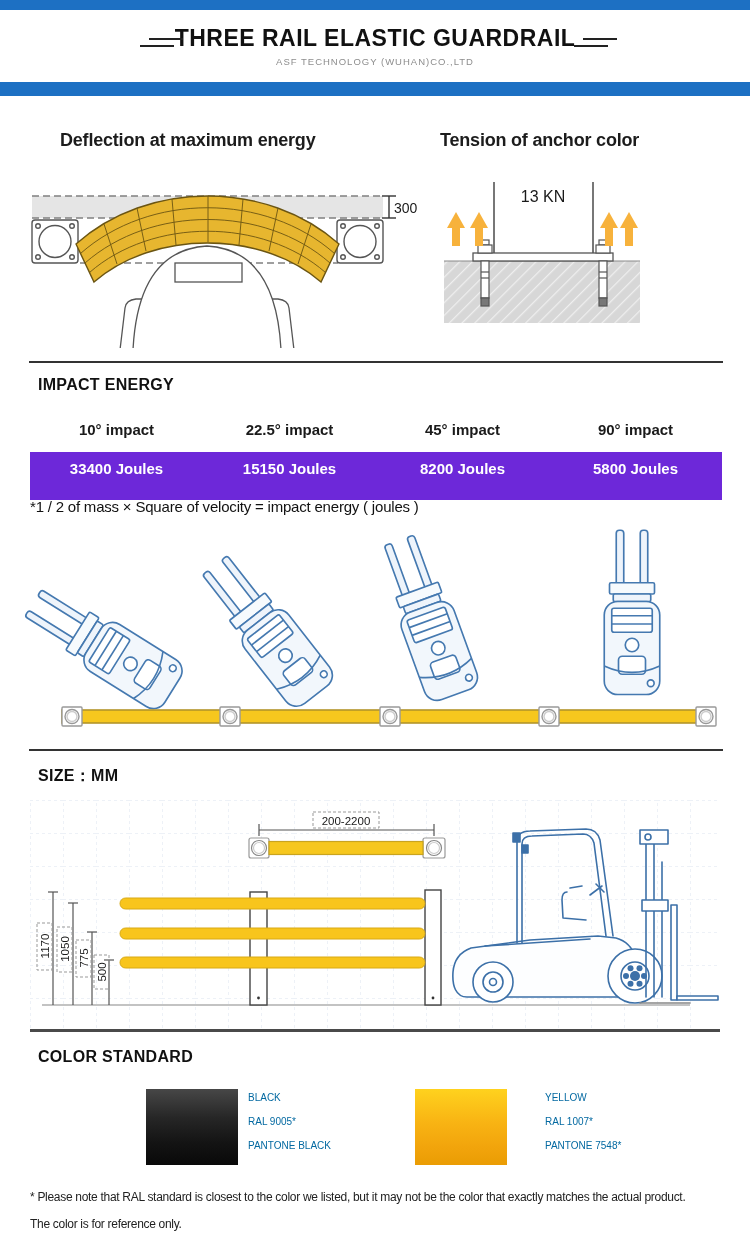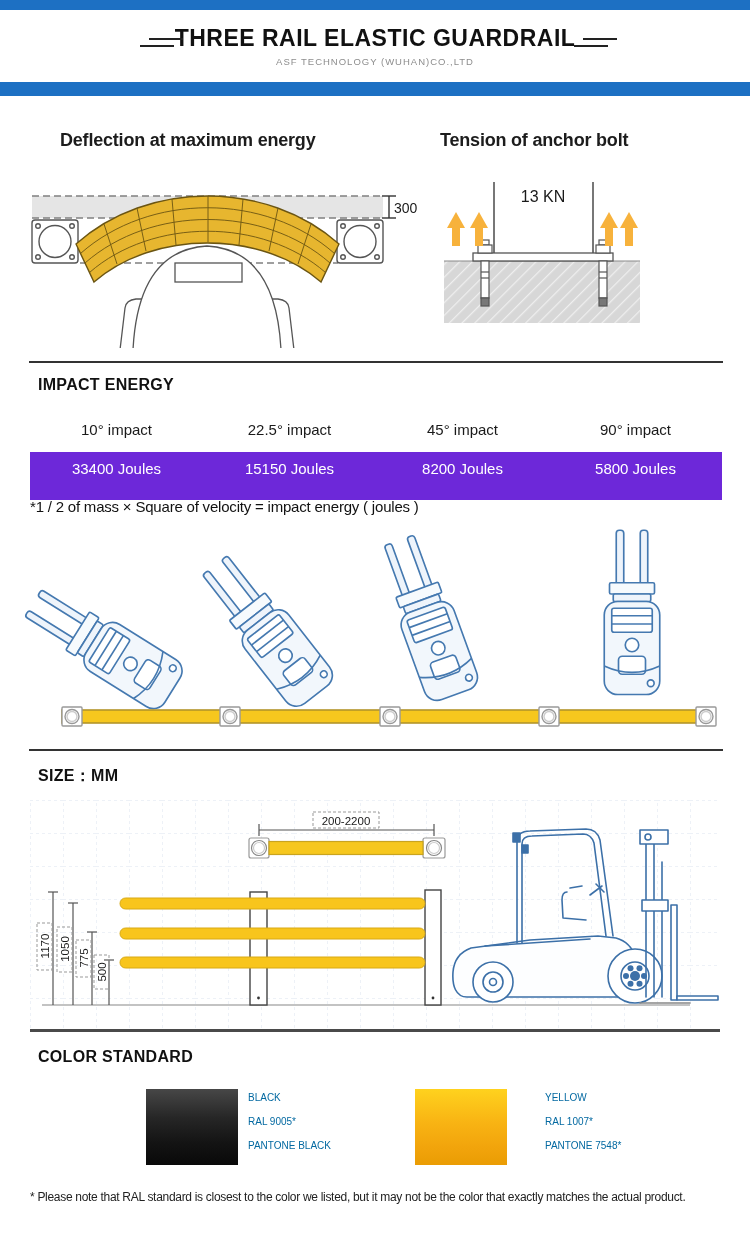--- a/index.html
+++ b/index.html
@@ -12,21 +12,21 @@
   .subtitle{position:absolute;top:56px;left:0;width:750px;text-align:center;
             font-size:9.5px;color:#8d8d8d;letter-spacing:1px;}
   .flourish{position:absolute;top:36px;width:44px;height:14px;}
   .flourish .b1,.flourish .b2{position:absolute;height:2.4px;background:#222;width:34px;}
   .flourish .b1{top:2px;left:9px;}
   .flourish .b2{top:9px;left:0;}
   .dtitle{position:absolute;top:130px;font-size:18px;font-weight:600;color:#1c1c1c;
           text-align:left;letter-spacing:-.2px;}
   .divider{position:absolute;left:29px;width:694px;height:2px;background:#333;}
   .h-section{position:absolute;left:30px;font-size:16px;font-weight:bold;color:#111;letter-spacing:.3px;margin-left:8px;}
-  .impact-row{position:absolute;left:30px;width:692px;display:flex;}
+  .impact-row{position:absolute;left:30px;width:692px;display:flex;font-weight:bold;}
   .impact-row > div{flex:1;text-align:center;}
   .impact-label{font-size:15px;color:#1a1a1a;}
   .impact-btn{background:#6d28d9;color:#fff;font-size:15px;line-height:33px;height:48px;}
   .formula{position:absolute;left:30px;top:498px;font-size:15px;color:#111;letter-spacing:-.2px;}
   .swatch{position:absolute;width:92px;height:76px;}
   .swatch.black{background:linear-gradient(180deg,#474747,#262626 38%,#141414 70%,#090909);}
   .swatch.yellow{background:linear-gradient(180deg,#ffd21e,#f8b313 45%,#f2a50c 75%,#ea9c04);}
   .swatch-labels{position:absolute;font-size:10px;color:#0369a1;}
   .swatch-labels div{height:24px;line-height:24px;}
   .footnote{position:absolute;left:30px;top:1184px;width:710px;font-size:12px;
@@ -45,21 +45,21 @@
       <span class="b1"></span>
       <span class="b2"></span>
     </div>
   <div class="flourish" style="left:574px;">
       <span class="b1"></span>
       <span class="b2"></span>
     </div>
   <div class="bluebar" style="top:82px;height:14px;"></div>
 
   <div class="dtitle" style="left:60px;width:290px;">Deflection at maximum energy</div>
-  <div class="dtitle" style="left:440px;width:210px;">Tension of anchor bolt</div>
+  <div class="dtitle" style="left:440px;width:210px;">Tension of anchor color</div>
 
   <svg class="abs" style="left:8px;top:176px;" width="424" height="172" viewBox="0 0 424 172">
     <g>
       <rect x="24" y="20" width="351" height="22" fill="#e5e5e5"></rect>
       <line x1="24" y1="20" x2="375" y2="20" stroke="#808080" stroke-width="1.6" stroke-dasharray="7,4"></line>
       <line x1="24" y1="42" x2="375" y2="42" stroke="#808080" stroke-width="1.6" stroke-dasharray="7,4"></line>
       <line x1="72" y1="87" x2="330" y2="87" stroke="#808080" stroke-width="1.6" stroke-dasharray="7,4"></line>
     </g>
     <g stroke="#555" fill="#fff" stroke-width="1.4">
       <rect x="24" y="44" width="46" height="43" rx="3"></rect>
@@ -330,15 +330,16 @@
 
   <div class="swatch yellow" style="left:415px;top:1089px;"></div>
   <div class="swatch-labels" style="left:545px;top:1086px;">
     <div>YELLOW</div>
     <div>RAL 1007*</div>
     <div>PANTONE 7548*</div>
   </div>
 
   <div class="footnote">
     <div>* Please note that RAL standard is closest to the color we listed, but it may not be the color that exactly matches the actual product.</div>
+    <div>The color is for reference only.</div>
   </div>
 
 </div>
 
 </body></html>

